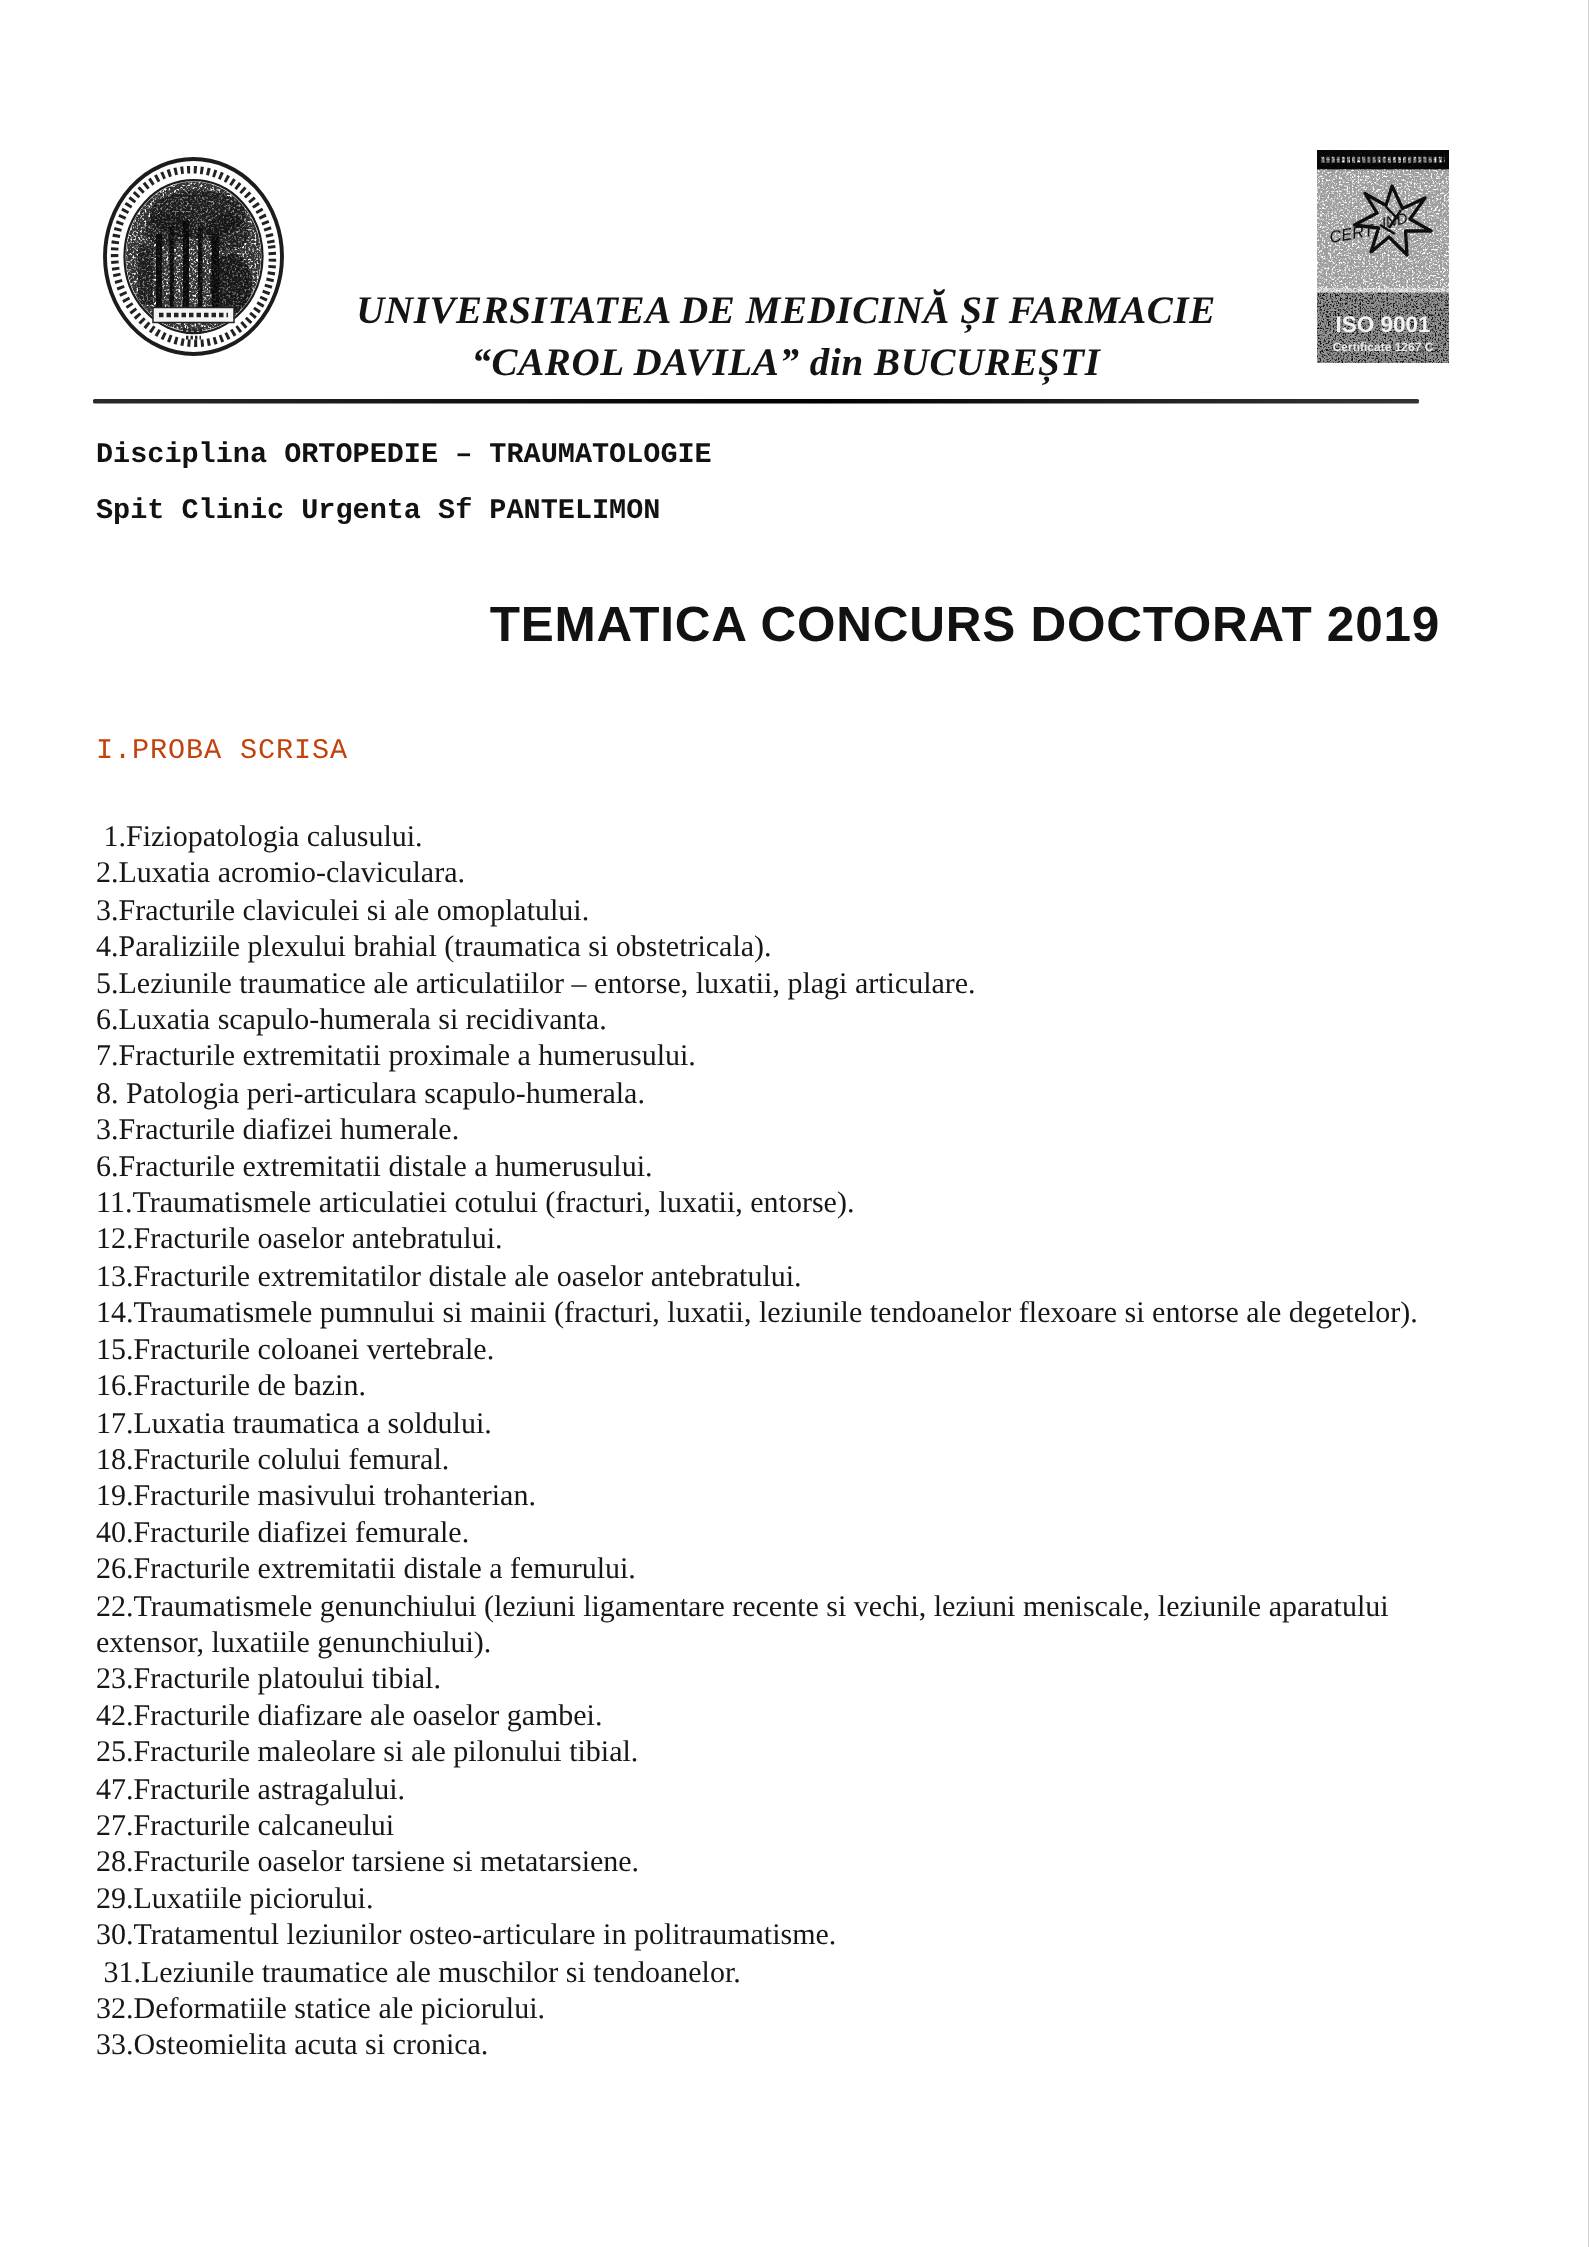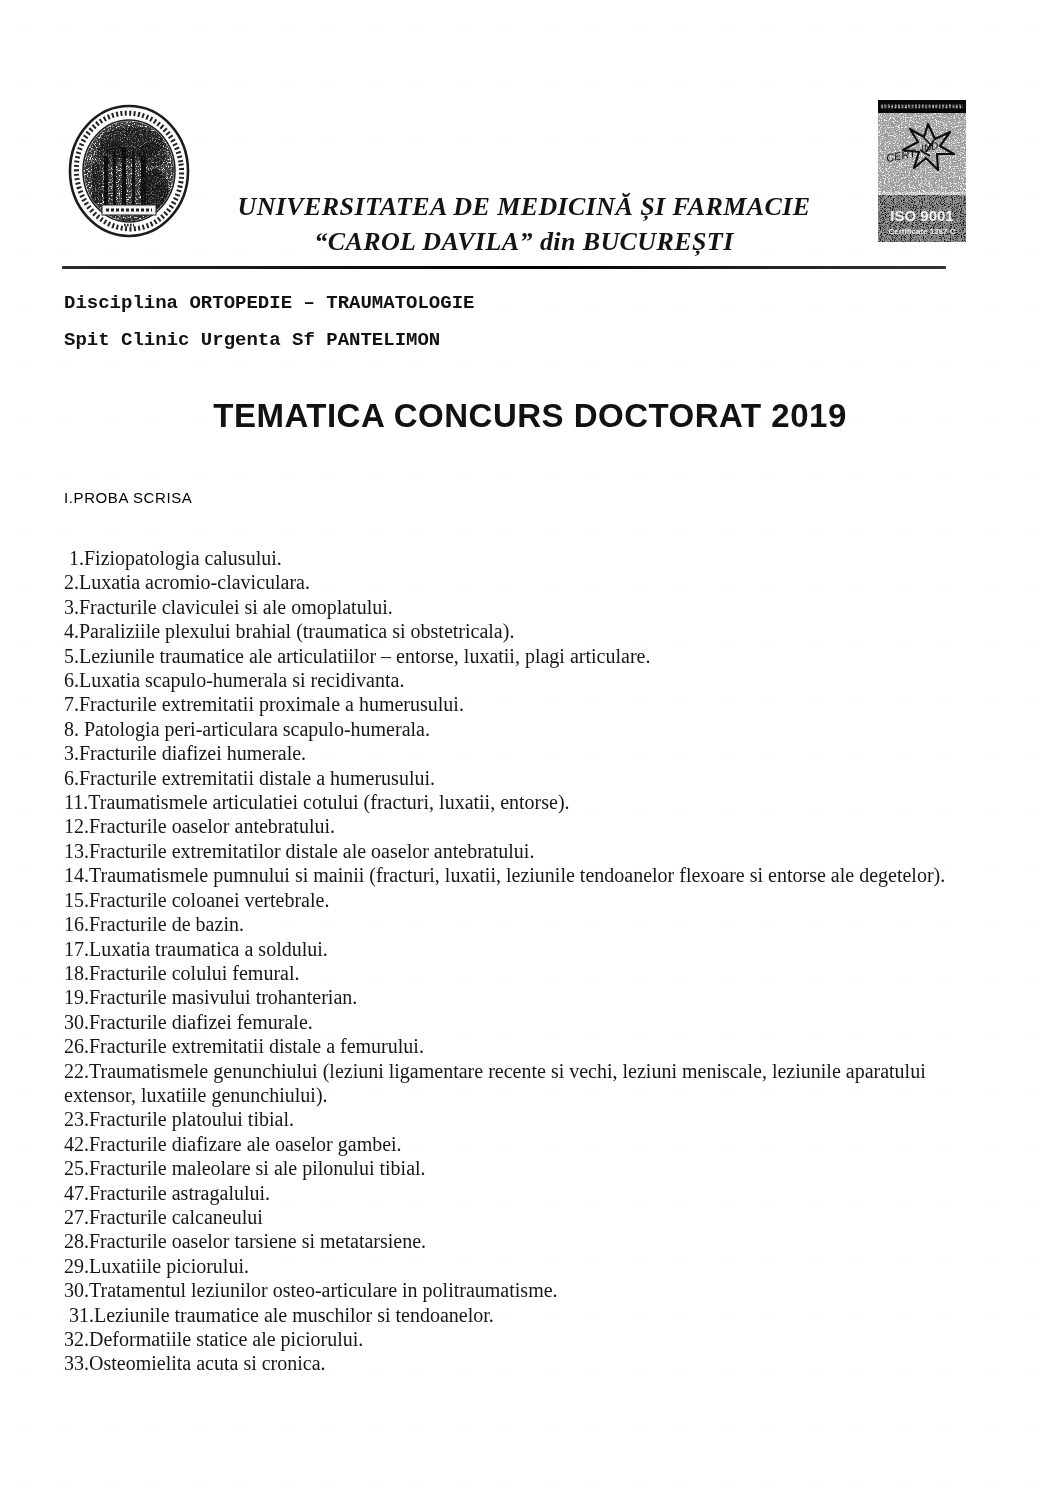--- a/index.html
+++ b/index.html
@@ -24,28 +24,28 @@
   }
   
   .dept-line{
     position:absolute;left:64px;font-family:Liberation Mono, monospace;
     font-weight:bold;font-size:19px;color:#121212;white-space:pre;
   }
   .dept-discipline{top:292px;}
   .dept-clinic{top:329px;}
   
   .doc-title{
-    position:absolute;left:100px;top:397px;width:860px;text-align:center;
+    position:absolute;left:100px;top:397px;width:860px;text-align:right;
     font-family:"Liberation Sans",sans-serif;font-weight:bold;font-size:33px;
     letter-spacing:0.5px;color:#121212;
   }
   
   .section-heading{
-    position:absolute;left:64px;top:489px;font-family:Liberation Sans, sans-serif;
-    font-size:15px;color:#000000;letter-spacing:0.6px;white-space:pre;
+    position:absolute;left:64px;top:489px;font-family:Liberation Mono, monospace;
+    font-size:19px;color:#c2410c;letter-spacing:0.6px;white-space:pre;
   }
   .topic-list{
     position:absolute;left:64px;top:546px;width:928px;
     font-family:"Liberation Serif",serif;font-size:20px;line-height:24.4px;
     color:#171717;
   }
   .topic-list .li{white-space:pre-wrap;}
   
   .page::after{
     content:"";position:absolute;inset:0;pointer-events:none;
@@ -156,21 +156,21 @@
       <div class="li">6.Fracturile extremitatii distale a humerusului.</div>
       <div class="li">11.Traumatismele articulatiei cotului (fracturi, luxatii, entorse).</div>
       <div class="li">12.Fracturile oaselor antebratului.</div>
       <div class="li">13.Fracturile extremitatilor distale ale oaselor antebratului.</div>
       <div class="li">14.Traumatismele pumnului si mainii (fracturi, luxatii, leziunile tendoanelor flexoare si entorse ale degetelor).</div>
       <div class="li">15.Fracturile coloanei vertebrale.</div>
       <div class="li">16.Fracturile de bazin.</div>
       <div class="li">17.Luxatia traumatica a soldului.</div>
       <div class="li">18.Fracturile colului femural.</div>
       <div class="li">19.Fracturile masivului trohanterian.</div>
-      <div class="li">30.Fracturile diafizei femurale.</div>
+      <div class="li">40.Fracturile diafizei femurale.</div>
       <div class="li">26.Fracturile extremitatii distale a femurului.</div>
       <div class="li">22.Traumatismele genunchiului (leziuni ligamentare recente si vechi, leziuni meniscale, leziunile aparatului extensor, luxatiile genunchiului).</div>
       <div class="li">23.Fracturile platoului tibial.</div>
       <div class="li">42.Fracturile diafizare ale oaselor gambei.</div>
       <div class="li">25.Fracturile maleolare si ale pilonului tibial.</div>
       <div class="li">47.Fracturile astragalului.</div>
       <div class="li">27.Fracturile calcaneului</div>
       <div class="li">28.Fracturile oaselor tarsiene si metatarsiene.</div>
       <div class="li">29.Luxatiile piciorului.</div>
       <div class="li">30.Tratamentul leziunilor osteo-articulare in politraumatisme.</div>

